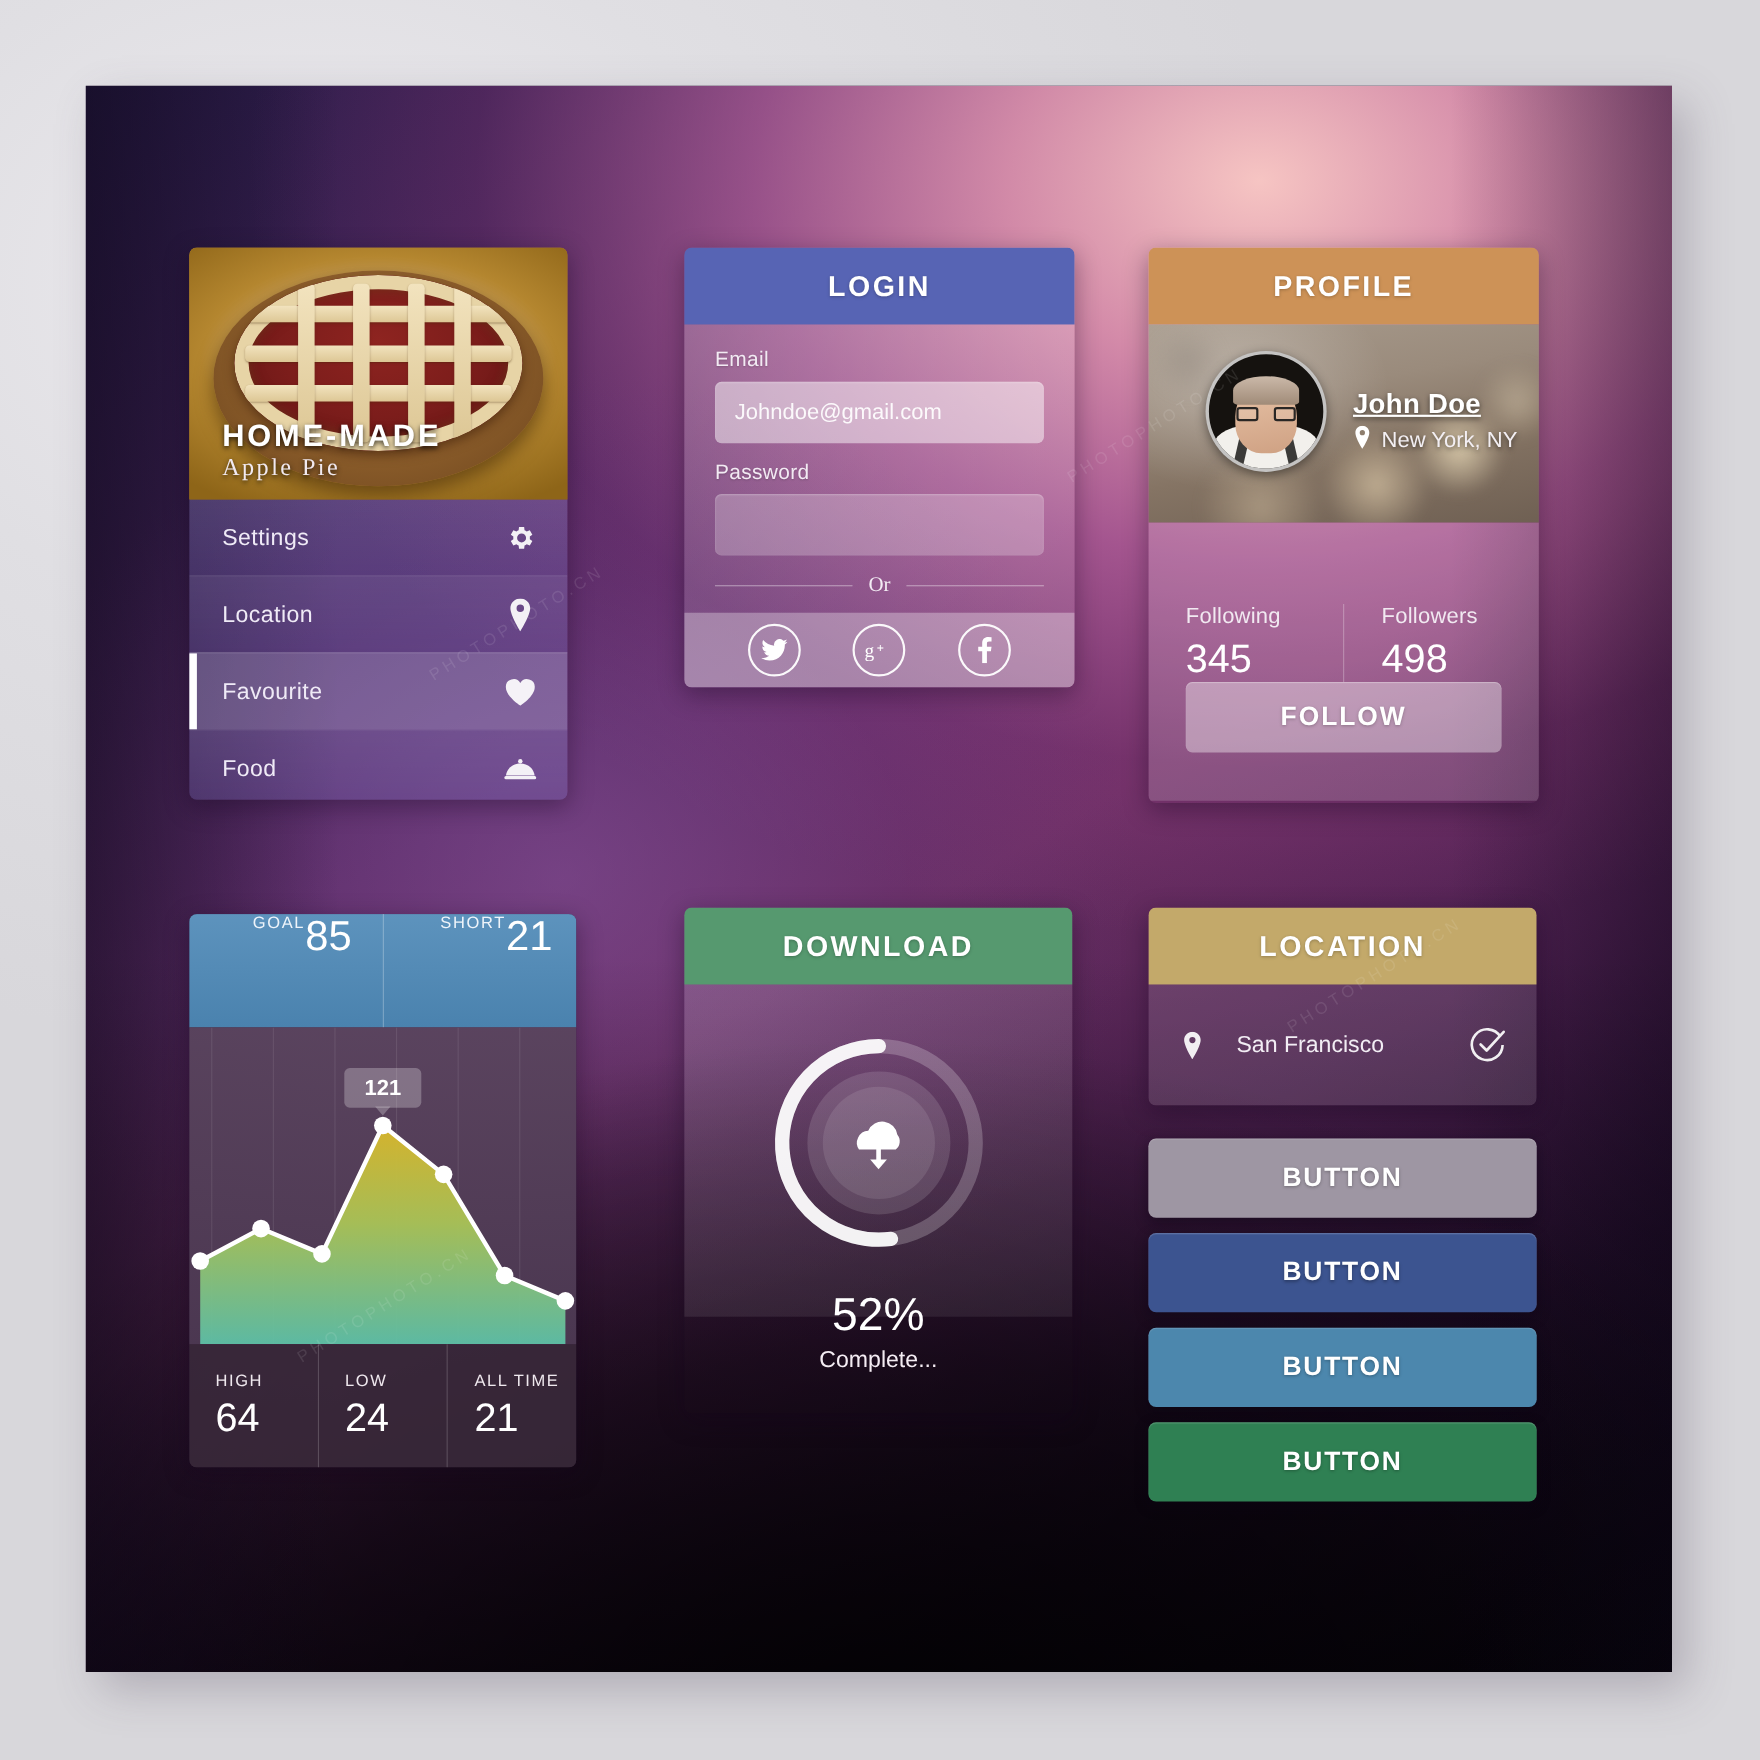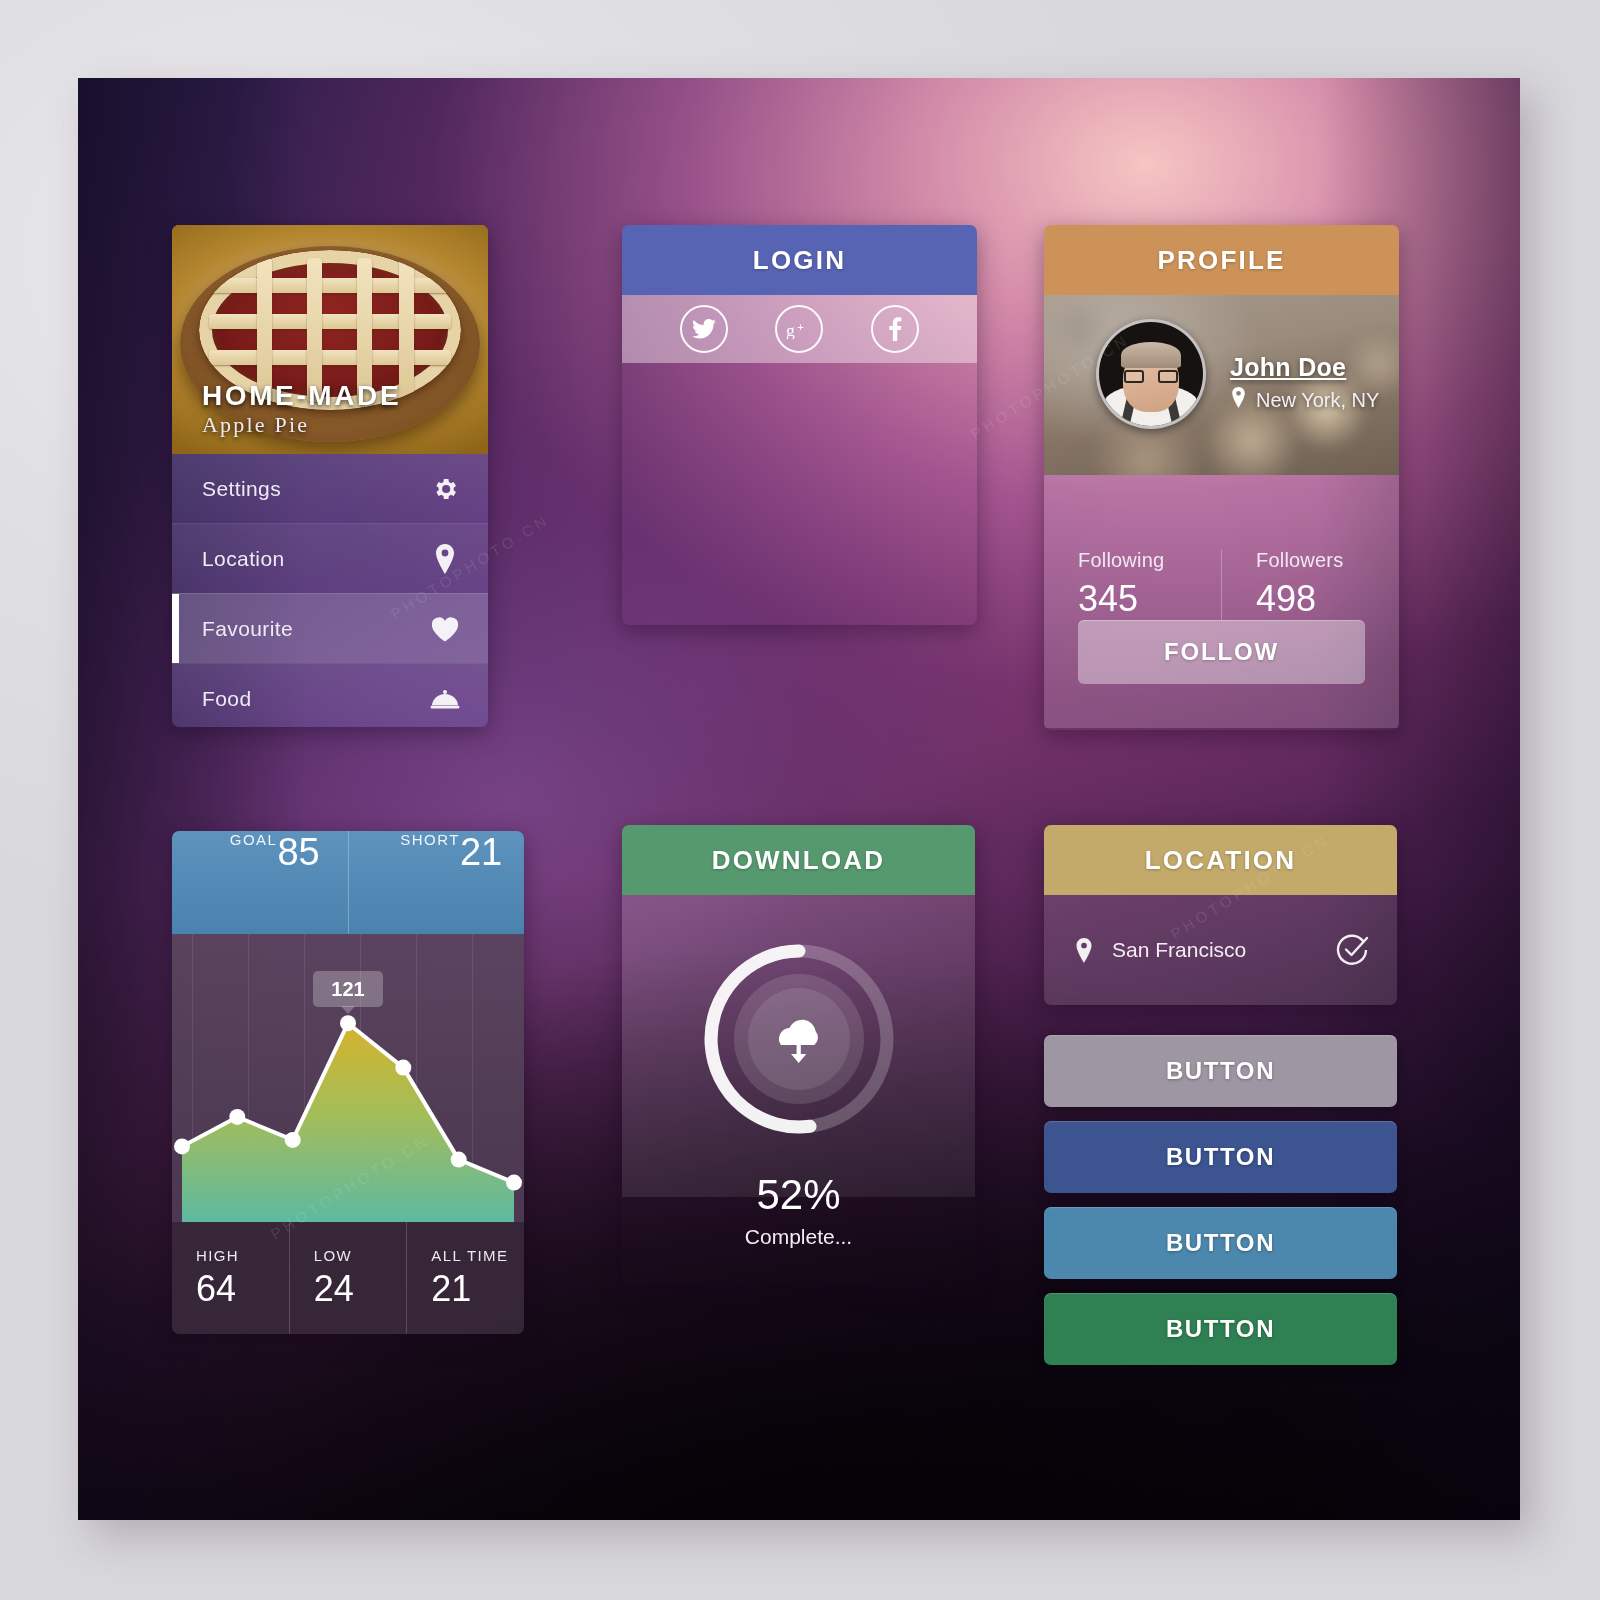--- a/index.html
+++ b/index.html
@@ -87,21 +87,21 @@
     letter-spacing: 2.2px;
     color: #ffffff;
     text-shadow: 0 1px 3px rgba(0,0,0,.25);
   }
   .card-body {
     background: rgba(255,255,255,.16);
   }
 
   
   #menu-card {
-    left: 94px;  top: 147px;  width: 316px; height: 502px;
+    left: 94px;  top: 147px;  width: 344px; height: 502px;
   }
   .pie-photo {
     position: relative;
     height: 229px;
     overflow: hidden;
     background:
       radial-gradient(ellipse 260px 150px at 50% 44%, #e9cfa8 0%, #d8b37e 32%, #b4862f 62%, #8e6518 100%),
       linear-gradient(160deg,#c08c28,#8a5f14);
   }
   .pie-plate {
@@ -508,21 +508,21 @@
     left: 966px; top: 747px; width: 353px; height: 180px;
   }
   #location-card .card-head { background: #c3a96a; }
   .loc-row {
     height: 110px;
     background: rgba(255,255,255,.12);
     display: flex;
     align-items: center;
     padding: 0 28px 0 30px;
     box-sizing: border-box;
-    gap: 18px;
+    gap: 30px;
     color: #f2edf4;
     font-size: 21px;
   }
   .loc-row .name { flex: 1; }
   .loc-row .pin, .loc-row .chk { display: flex; align-items: center; color: #fff; opacity: .92; }
 
   .btn-stack {
     position: absolute;
     left: 966px; top: 957px;
     width: 353px;
@@ -616,20 +616,35 @@
               <path d="M15 6C8 6 2.5 11 2 17h26C27.5 11 22 6 15 6z"></path>
               <rect x="0.5" y="17.5" width="29" height="3" rx="1.5"></rect>
             </svg>
           </span>
         </div>
       </div>
     </div>
 
     <div class="card" id="login-card">
       <div class="card-head" style="background: rgb(87, 100, 180);">LOGIN</div>
+      <div class="card-body">
+        <div class="field-label">Email</div>
+        <div class="field-input">
+          <span class="ph">Johndoe@gmail.com</span>
+        </div>
+        <div class="field-label">Password</div>
+        <div class="field-input empty">
+          <span class="ph"></span>
+        </div>
+        <div class="or-row">
+          <span class="ln"></span>
+          <span class="or">Or</span>
+          <span class="ln"></span>
+        </div>
+      </div>
       <div class="login-foot">
         <span class="social">
           <svg width="24" height="20" viewBox="0 0 24 20" fill="currentColor">
             <path d="M24 2.4a9.6 9.6 0 0 1-2.8.8A4.9 4.9 0 0 0 23.3.4a9.8 9.8 0 0 1-3.1 1.2A4.9 4.9 0 0 0 11.8 6a13.9 13.9 0 0 1-10-5.1 4.9 4.9 0 0 0 1.5 6.5A4.8 4.8 0 0 1 1 6.8v.1a4.9 4.9 0 0 0 3.9 4.8 4.9 4.9 0 0 1-2.2.1 4.9 4.9 0 0 0 4.6 3.4A9.9 9.9 0 0 1 0 17.3a13.9 13.9 0 0 0 7.5 2.2c9.1 0 14-7.5 14-14v-.7A9.9 9.9 0 0 0 24 2.4z"></path>
           </svg>
         </span>
         <span class="social">
           <svg width="26" height="20" viewBox="0 0 28 20" fill="currentColor">
             <text x="0" y="17" font-family="Liberation Serif, serif" font-size="19">g</text>
             <text x="12" y="12" font-family="Liberation Sans, sans-serif" font-size="12">+</text>

